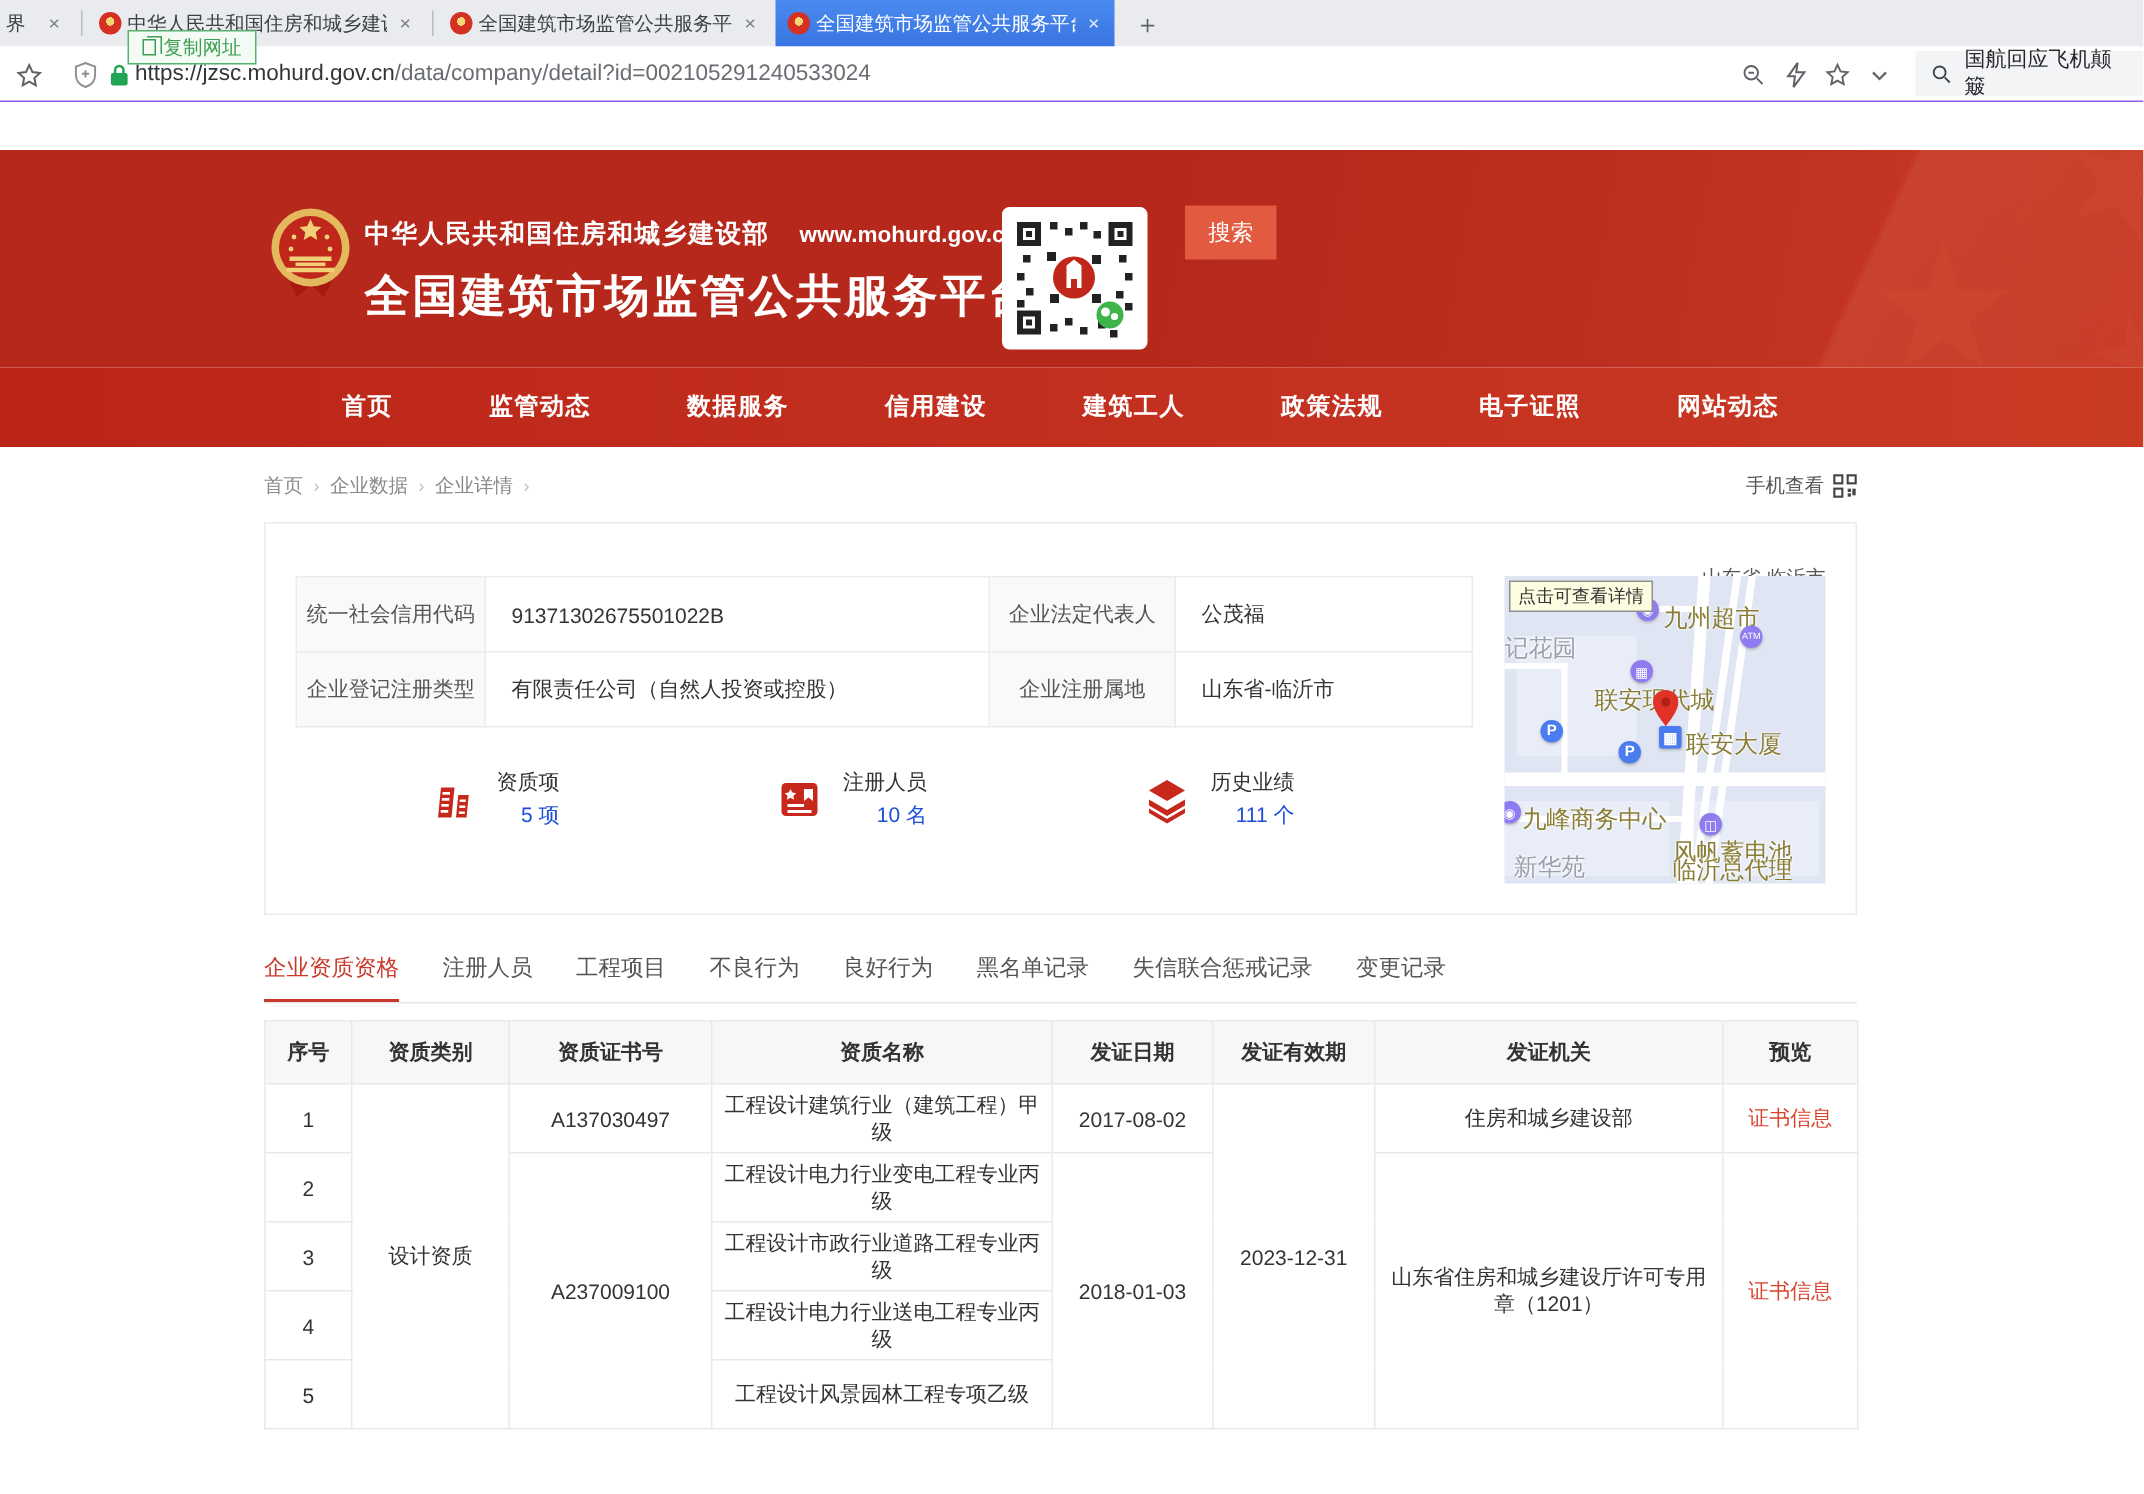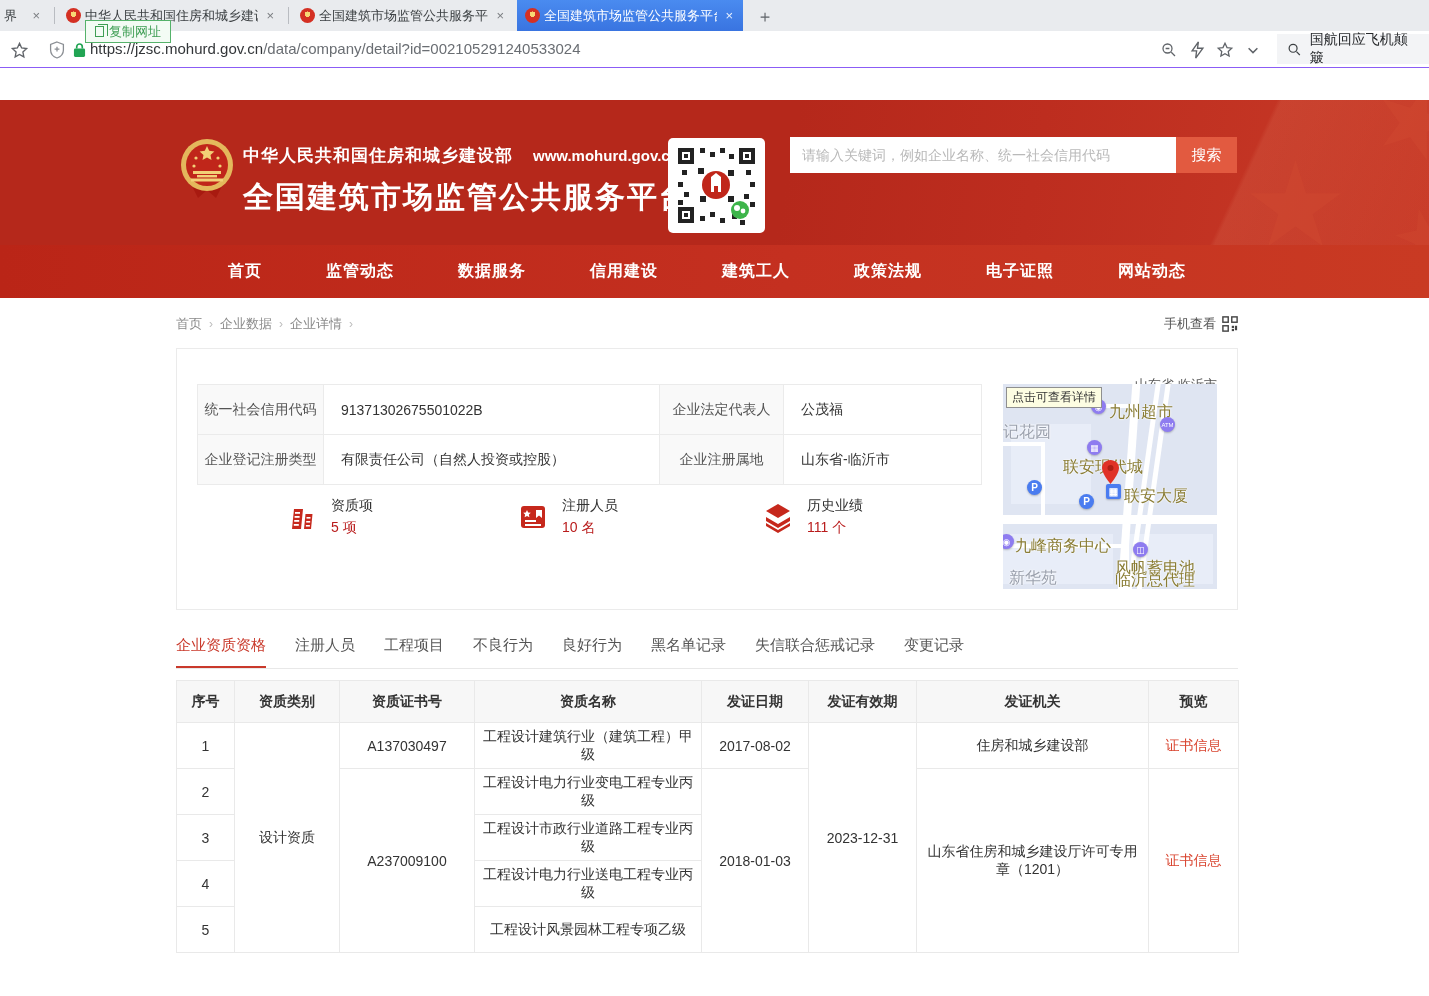--- a/index.html
+++ b/index.html
@@ -63,25 +63,25 @@
   .company-title { font-size:20px; font-weight:bold; color:#2b2b2b; letter-spacing:1px; }
   .company-region { position:absolute; right:20px; top:27px; font-size:13px; color:#555; }
   .card-body { display:flex; margin-top:17px; }
   .left-col { width:789px; }
   .info-table { width:100%; border-collapse:collapse; }
   .info-table td { border:1px solid #ebebeb; height:50px; font-size:14px; }
   .info-table td.lbl { width:126px; background:#f9f9f9; color:#555; text-align:center; }
   .info-table td.lbl2 { width:124px; }
   .info-table td.val { padding-left:17px; color:#333; }
   .info-table td.v1 { width:336px; }
-  .stats { display:flex; margin-top:12px; padding-left:88px; }
+  .stats { display:flex; margin-top:28px; padding-left:88px;text-align:right; }
   .stat { display:flex; align-items:center; gap:12px; }
   .stat + .stat { margin-left:143px; }
   .stat-txt div:first-child { font-size:14px; color:#333; }
-  .stat-val { font-size:14px; color:#b91c1c; margin-top:4px; }
+  .stat-val { font-size:14px; color:#1d4ed8; margin-top:4px; }
 
   
   .map-col { margin-left:21px; width:214px; height:205px; position:relative; overflow:hidden; background:#dfe5f2; flex:none; }
   .blk { position:absolute; background:#e8edf8; }
   .road { position:absolute; background:#fff; }
   .map-tip { position:absolute; left:3px; top:3px; z-index:5; background:#fdfde2; border:1px solid #8f8f8f; font-size:12px; color:#333; padding:1px 5px; }
   .poi { position:absolute; font-size:16px; color:#8a7d35; text-shadow:0 0 2px #fff, 0 0 2px #fff; white-space:nowrap; }
   .poi.gray { color:#9aa0ad; }
   .pmark { position:absolute; width:15px; height:15px; border-radius:50%; background:#8e7cf0; color:#fff; font-size:9px; display:flex; align-items:center; justify-content:center; box-shadow:0 1px 2px rgba(0,0,0,.25); }
   .pmark.blue { background:#4a7cf0; font-weight:bold; font-size:10px; }
@@ -259,21 +259,20 @@
       <path d="M37 48V33l5-4 5 4v15z" fill="#fff"></path>
         <rect x="40" y="42" width="4" height="6" fill="#c0261a"></rect>
       <circle cx="66" cy="66" r="9" fill="#3db54a"></circle>
       <circle cx="63" cy="64" r="3" fill="#fff"></circle>
         <circle cx="69" cy="67" r="2.4" fill="#fff"></circle>
     </svg>
   </div>
 
   <div class="hdr-search">
     <div class="hdr-search-row">
-      <input class="hdr-input" placeholder="请输入关键词，例如企业名称、统一社会信用代码" style="">
       <button class="hdr-search-btn">搜索</button>
     </div>
   </div>
 </div>
 
 <div class="site-nav">
   <div class="nav-inner">
     <span class="nav-item">首页</span>
     <span class="nav-item">监管动态</span>
     <span class="nav-item">数据服务</span>

